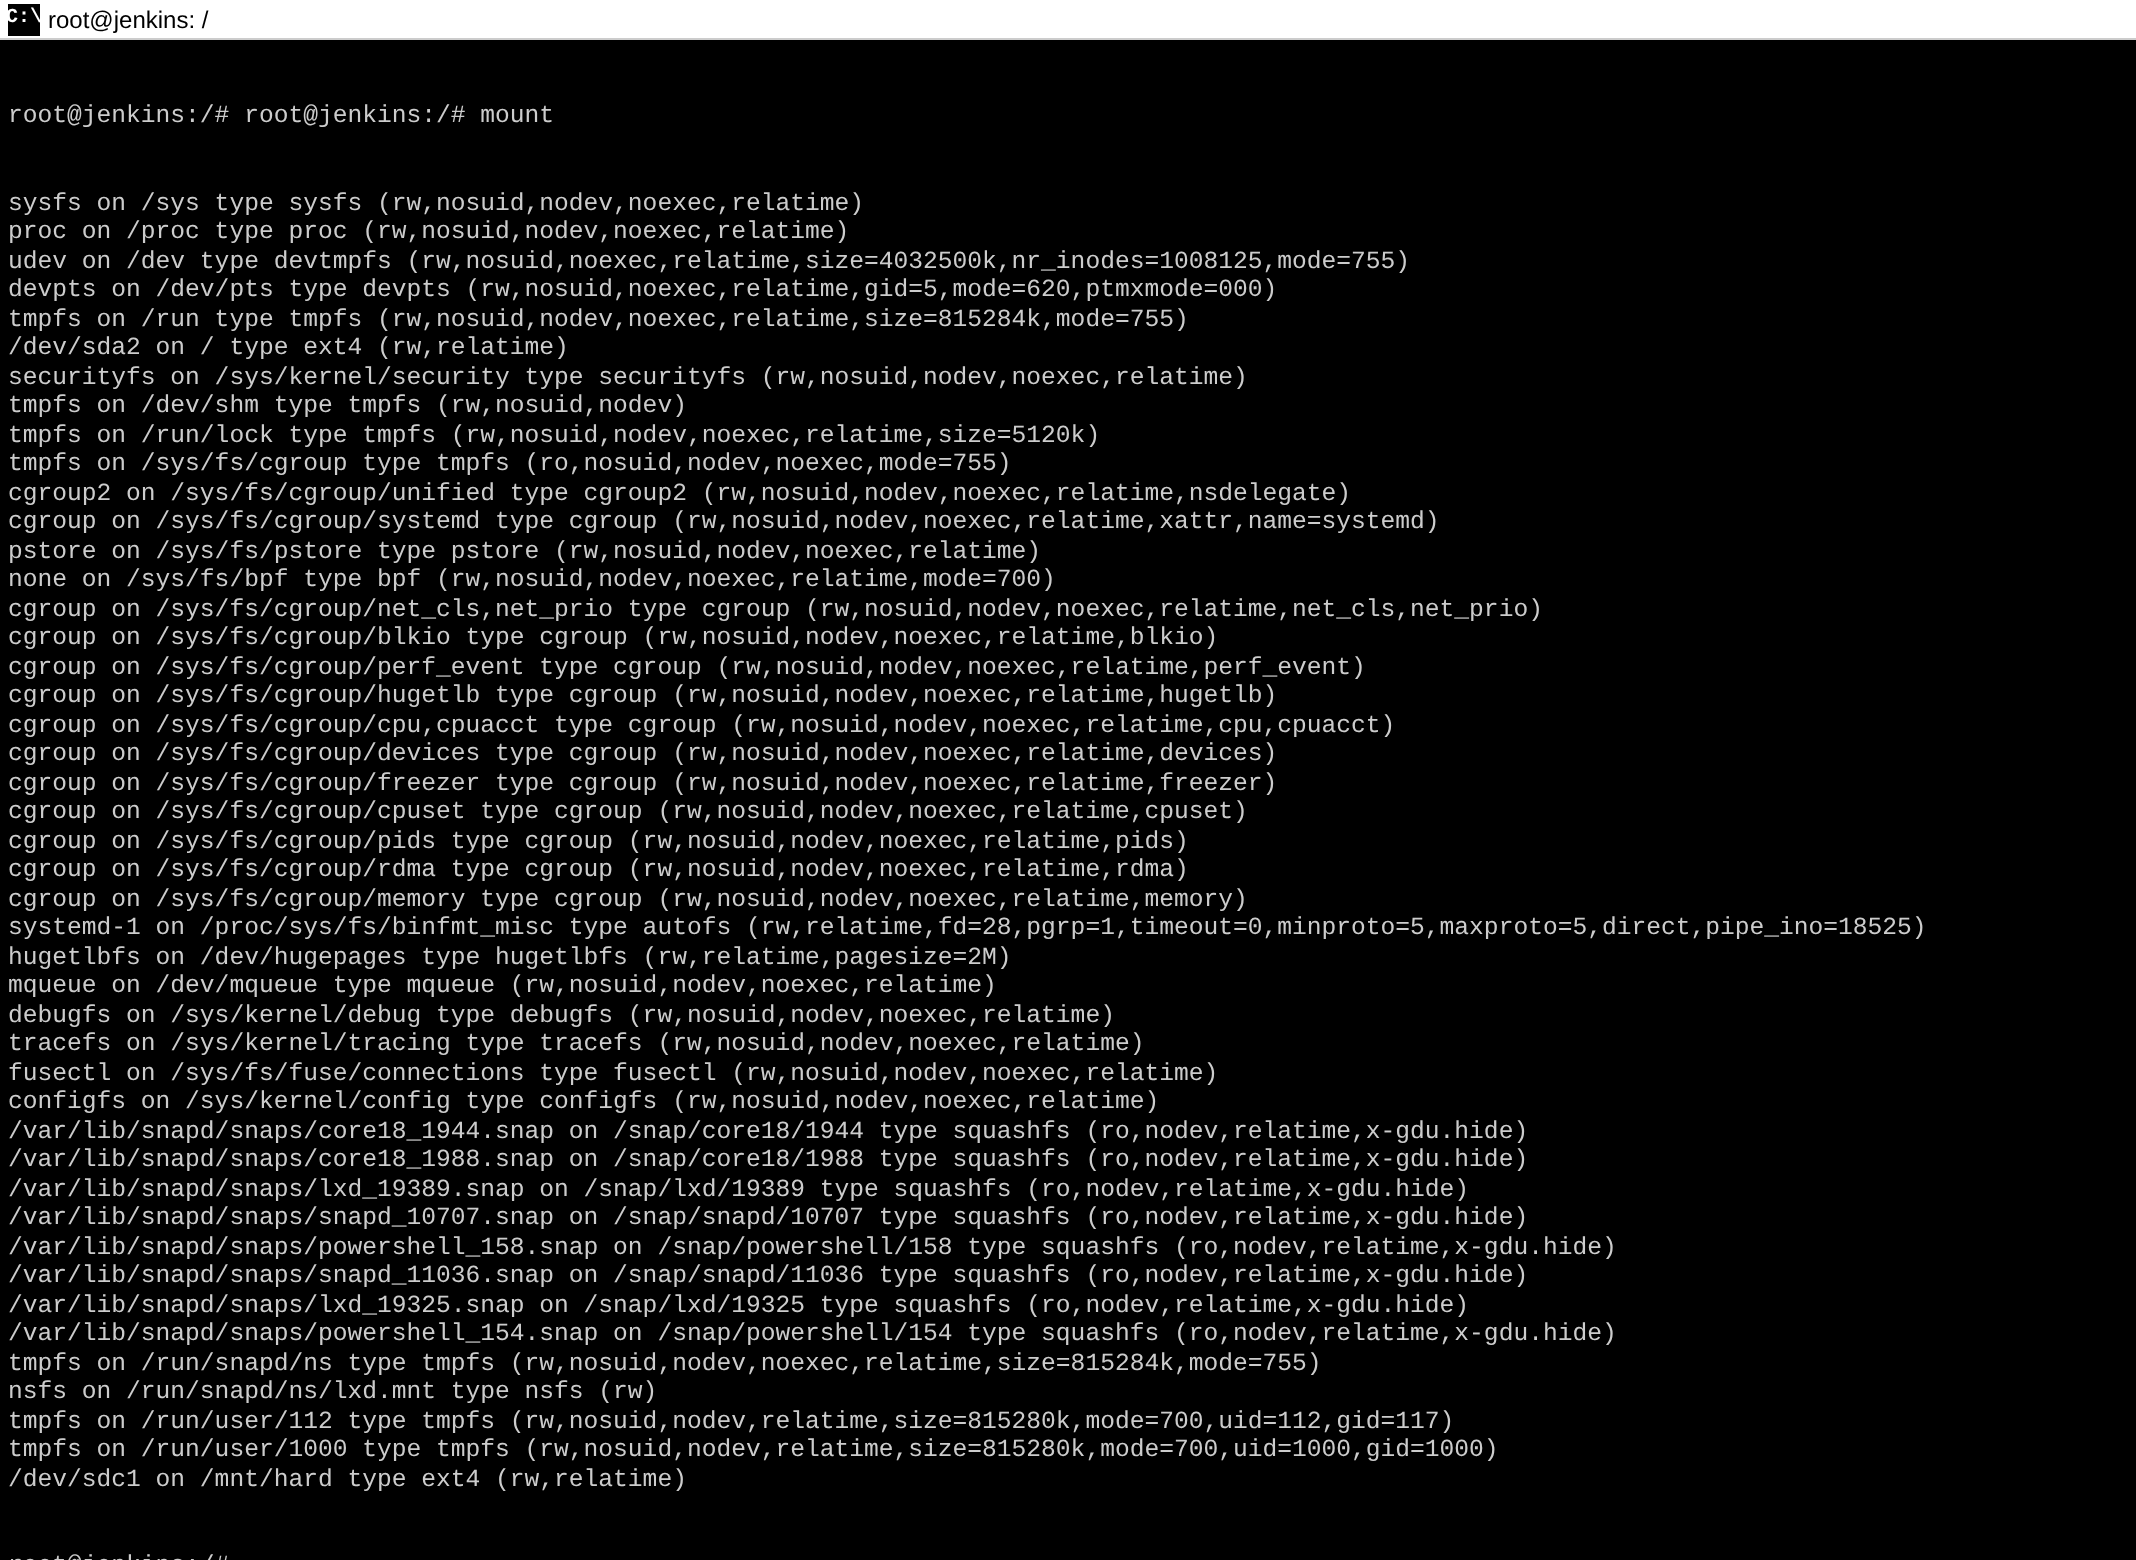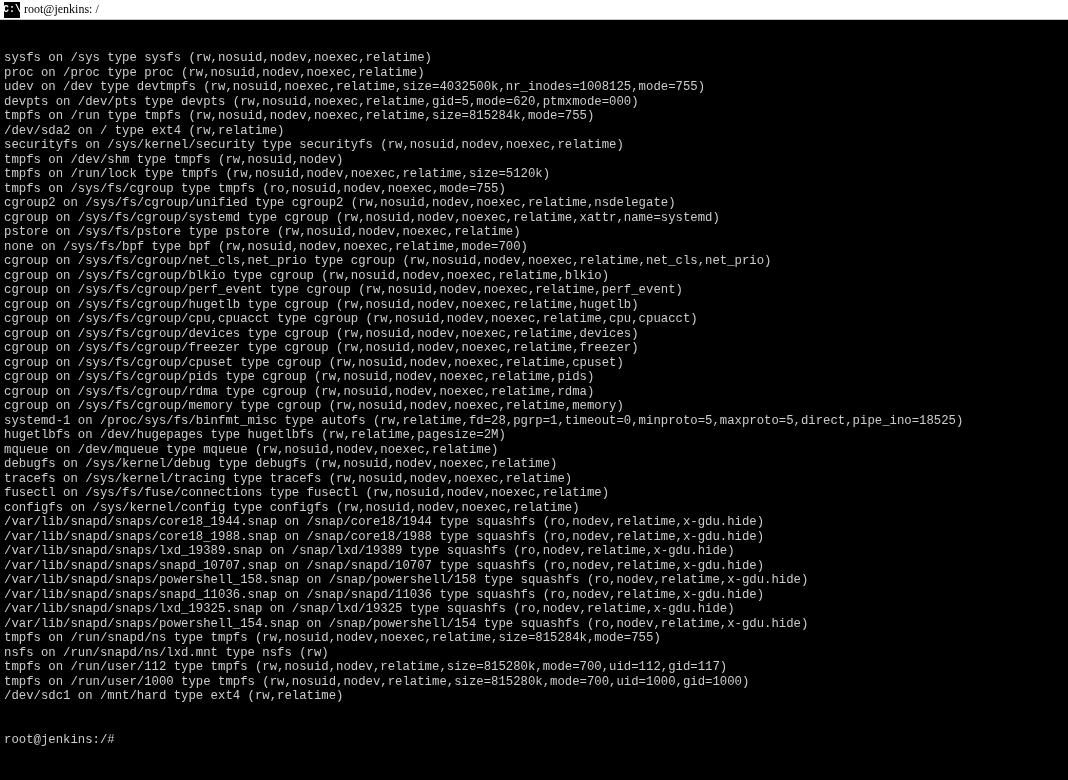--- a/index.html
+++ b/index.html
@@ -37,21 +37,21 @@
       display: inline-flex;
       align-items: center;
       justify-content: center;
       font-size: 10px;
       background: #000;
       color: #fff;
       font-weight: bold;
     }
     .title-text {
       font-size: 12px;
-      font-family: Liberation Serif, serif;
+      font-family: Liberation Sans, sans-serif;
     }
     .terminal {
       background: #000;
       color: #cccccc;
       flex: 1;
       padding: 2px 4px;
       overflow: hidden;
       white-space: pre;
       line-height: 14.5px;
       font-size: 12.3px;
@@ -62,16 +62,17 @@
   </style>
 </head>
 <body>
 
 <div class="window">
   <div class="title-bar">
     <span class="title-icon">C:\</span>
     <span class="title-text">root@jenkins: /</span>
   </div>
   <div class="terminal">
+    <div class="prompt-line">root@jenkins:/# root@jenkins:/# mount</div>
     <div id="output-lines"><div>sysfs on /sys type sysfs (rw,nosuid,nodev,noexec,relatime)</div><div>proc on /proc type proc (rw,nosuid,nodev,noexec,relatime)</div><div>udev on /dev type devtmpfs (rw,nosuid,noexec,relatime,size=4032500k,nr_inodes=1008125,mode=755)</div><div>devpts on /dev/pts type devpts (rw,nosuid,noexec,relatime,gid=5,mode=620,ptmxmode=000)</div><div>tmpfs on /run type tmpfs (rw,nosuid,nodev,noexec,relatime,size=815284k,mode=755)</div><div>/dev/sda2 on / type ext4 (rw,relatime)</div><div>securityfs on /sys/kernel/security type securityfs (rw,nosuid,nodev,noexec,relatime)</div><div>tmpfs on /dev/shm type tmpfs (rw,nosuid,nodev)</div><div>tmpfs on /run/lock type tmpfs (rw,nosuid,nodev,noexec,relatime,size=5120k)</div><div>tmpfs on /sys/fs/cgroup type tmpfs (ro,nosuid,nodev,noexec,mode=755)</div><div>cgroup2 on /sys/fs/cgroup/unified type cgroup2 (rw,nosuid,nodev,noexec,relatime,nsdelegate)</div><div>cgroup on /sys/fs/cgroup/systemd type cgroup (rw,nosuid,nodev,noexec,relatime,xattr,name=systemd)</div><div>pstore on /sys/fs/pstore type pstore (rw,nosuid,nodev,noexec,relatime)</div><div>none on /sys/fs/bpf type bpf (rw,nosuid,nodev,noexec,relatime,mode=700)</div><div>cgroup on /sys/fs/cgroup/net_cls,net_prio type cgroup (rw,nosuid,nodev,noexec,relatime,net_cls,net_prio)</div><div>cgroup on /sys/fs/cgroup/blkio type cgroup (rw,nosuid,nodev,noexec,relatime,blkio)</div><div>cgroup on /sys/fs/cgroup/perf_event type cgroup (rw,nosuid,nodev,noexec,relatime,perf_event)</div><div>cgroup on /sys/fs/cgroup/hugetlb type cgroup (rw,nosuid,nodev,noexec,relatime,hugetlb)</div><div>cgroup on /sys/fs/cgroup/cpu,cpuacct type cgroup (rw,nosuid,nodev,noexec,relatime,cpu,cpuacct)</div><div>cgroup on /sys/fs/cgroup/devices type cgroup (rw,nosuid,nodev,noexec,relatime,devices)</div><div>cgroup on /sys/fs/cgroup/freezer type cgroup (rw,nosuid,nodev,noexec,relatime,freezer)</div><div>cgroup on /sys/fs/cgroup/cpuset type cgroup (rw,nosuid,nodev,noexec,relatime,cpuset)</div><div>cgroup on /sys/fs/cgroup/pids type cgroup (rw,nosuid,nodev,noexec,relatime,pids)</div><div>cgroup on /sys/fs/cgroup/rdma type cgroup (rw,nosuid,nodev,noexec,relatime,rdma)</div><div>cgroup on /sys/fs/cgroup/memory type cgroup (rw,nosuid,nodev,noexec,relatime,memory)</div><div>systemd-1 on /proc/sys/fs/binfmt_misc type autofs (rw,relatime,fd=28,pgrp=1,timeout=0,minproto=5,maxproto=5,direct,pipe_ino=18525)</div><div>hugetlbfs on /dev/hugepages type hugetlbfs (rw,relatime,pagesize=2M)</div><div>mqueue on /dev/mqueue type mqueue (rw,nosuid,nodev,noexec,relatime)</div><div>debugfs on /sys/kernel/debug type debugfs (rw,nosuid,nodev,noexec,relatime)</div><div>tracefs on /sys/kernel/tracing type tracefs (rw,nosuid,nodev,noexec,relatime)</div><div>fusectl on /sys/fs/fuse/connections type fusectl (rw,nosuid,nodev,noexec,relatime)</div><div>configfs on /sys/kernel/config type configfs (rw,nosuid,nodev,noexec,relatime)</div><div>/var/lib/snapd/snaps/core18_1944.snap on /snap/core18/1944 type squashfs (ro,nodev,relatime,x-gdu.hide)</div><div>/var/lib/snapd/snaps/core18_1988.snap on /snap/core18/1988 type squashfs (ro,nodev,relatime,x-gdu.hide)</div><div>/var/lib/snapd/snaps/lxd_19389.snap on /snap/lxd/19389 type squashfs (ro,nodev,relatime,x-gdu.hide)</div><div>/var/lib/snapd/snaps/snapd_10707.snap on /snap/snapd/10707 type squashfs (ro,nodev,relatime,x-gdu.hide)</div><div>/var/lib/snapd/snaps/powershell_158.snap on /snap/powershell/158 type squashfs (ro,nodev,relatime,x-gdu.hide)</div><div>/var/lib/snapd/snaps/snapd_11036.snap on /snap/snapd/11036 type squashfs (ro,nodev,relatime,x-gdu.hide)</div><div>/var/lib/snapd/snaps/lxd_19325.snap on /snap/lxd/19325 type squashfs (ro,nodev,relatime,x-gdu.hide)</div><div>/var/lib/snapd/snaps/powershell_154.snap on /snap/powershell/154 type squashfs (ro,nodev,relatime,x-gdu.hide)</div><div>tmpfs on /run/snapd/ns type tmpfs (rw,nosuid,nodev,noexec,relatime,size=815284k,mode=755)</div><div>nsfs on /run/snapd/ns/lxd.mnt type nsfs (rw)</div><div>tmpfs on /run/user/112 type tmpfs (rw,nosuid,nodev,relatime,size=815280k,mode=700,uid=112,gid=117)</div><div>tmpfs on /run/user/1000 type tmpfs (rw,nosuid,nodev,relatime,size=815280k,mode=700,uid=1000,gid=1000)</div><div>/dev/sdc1 on /mnt/hard type ext4 (rw,relatime)</div></div>
     <div class="prompt-line">root@jenkins:/#</div>
   </div>
 </div>
 
 </body></html>

